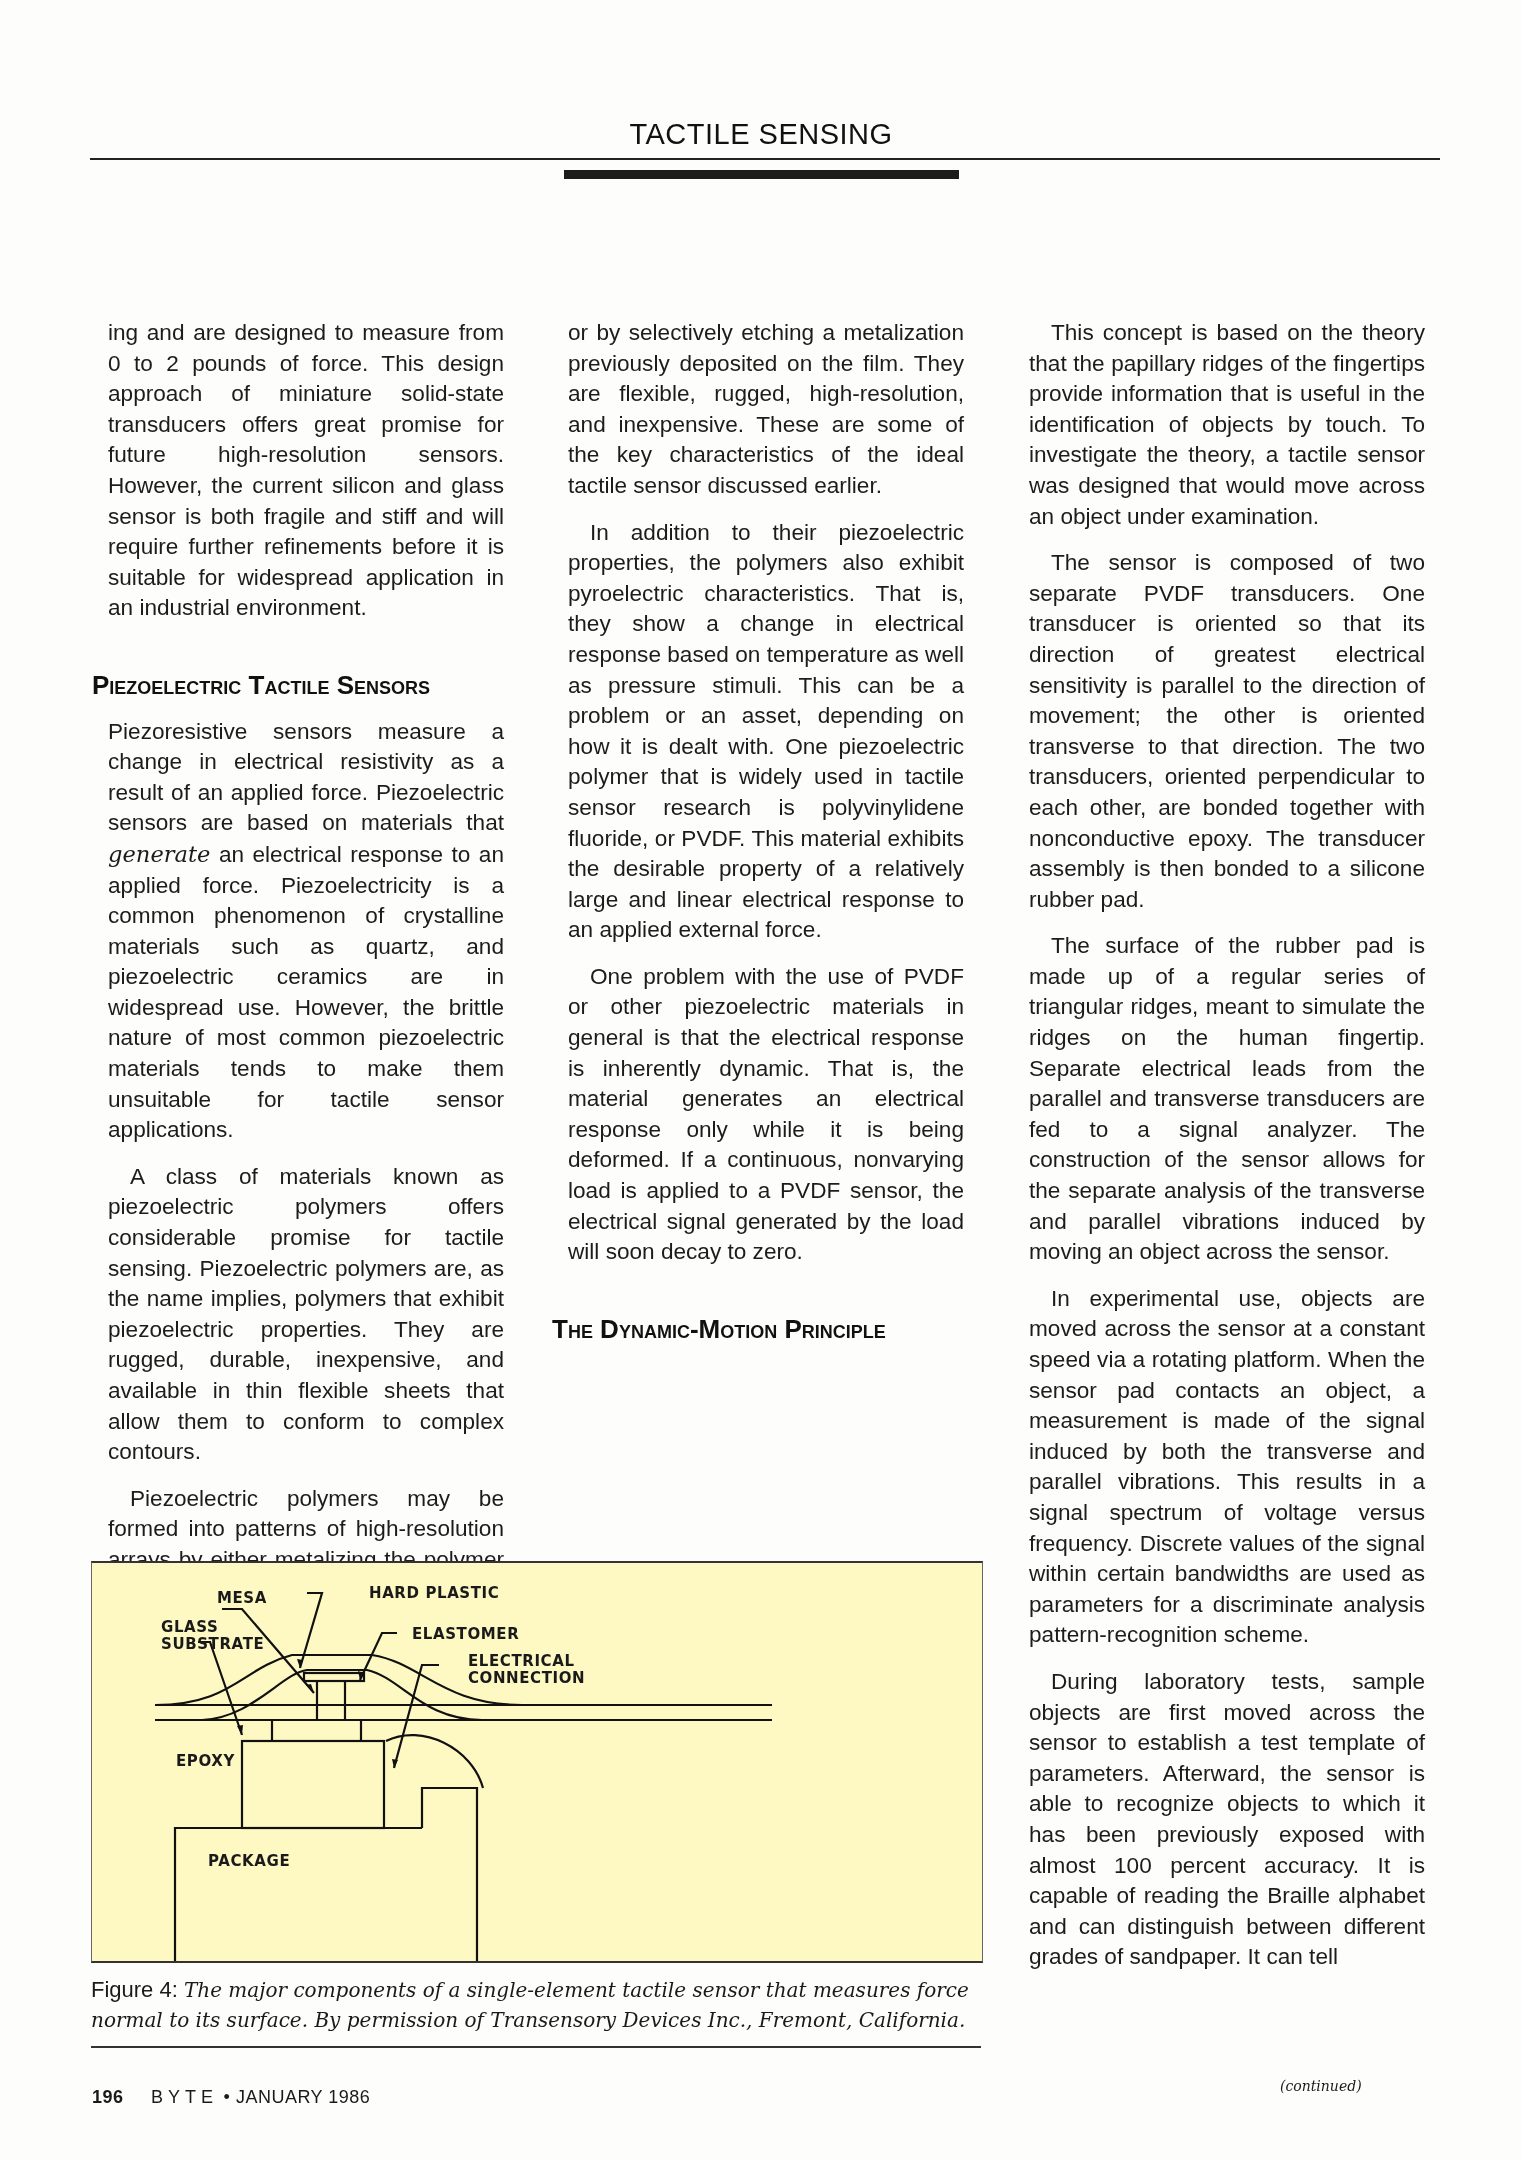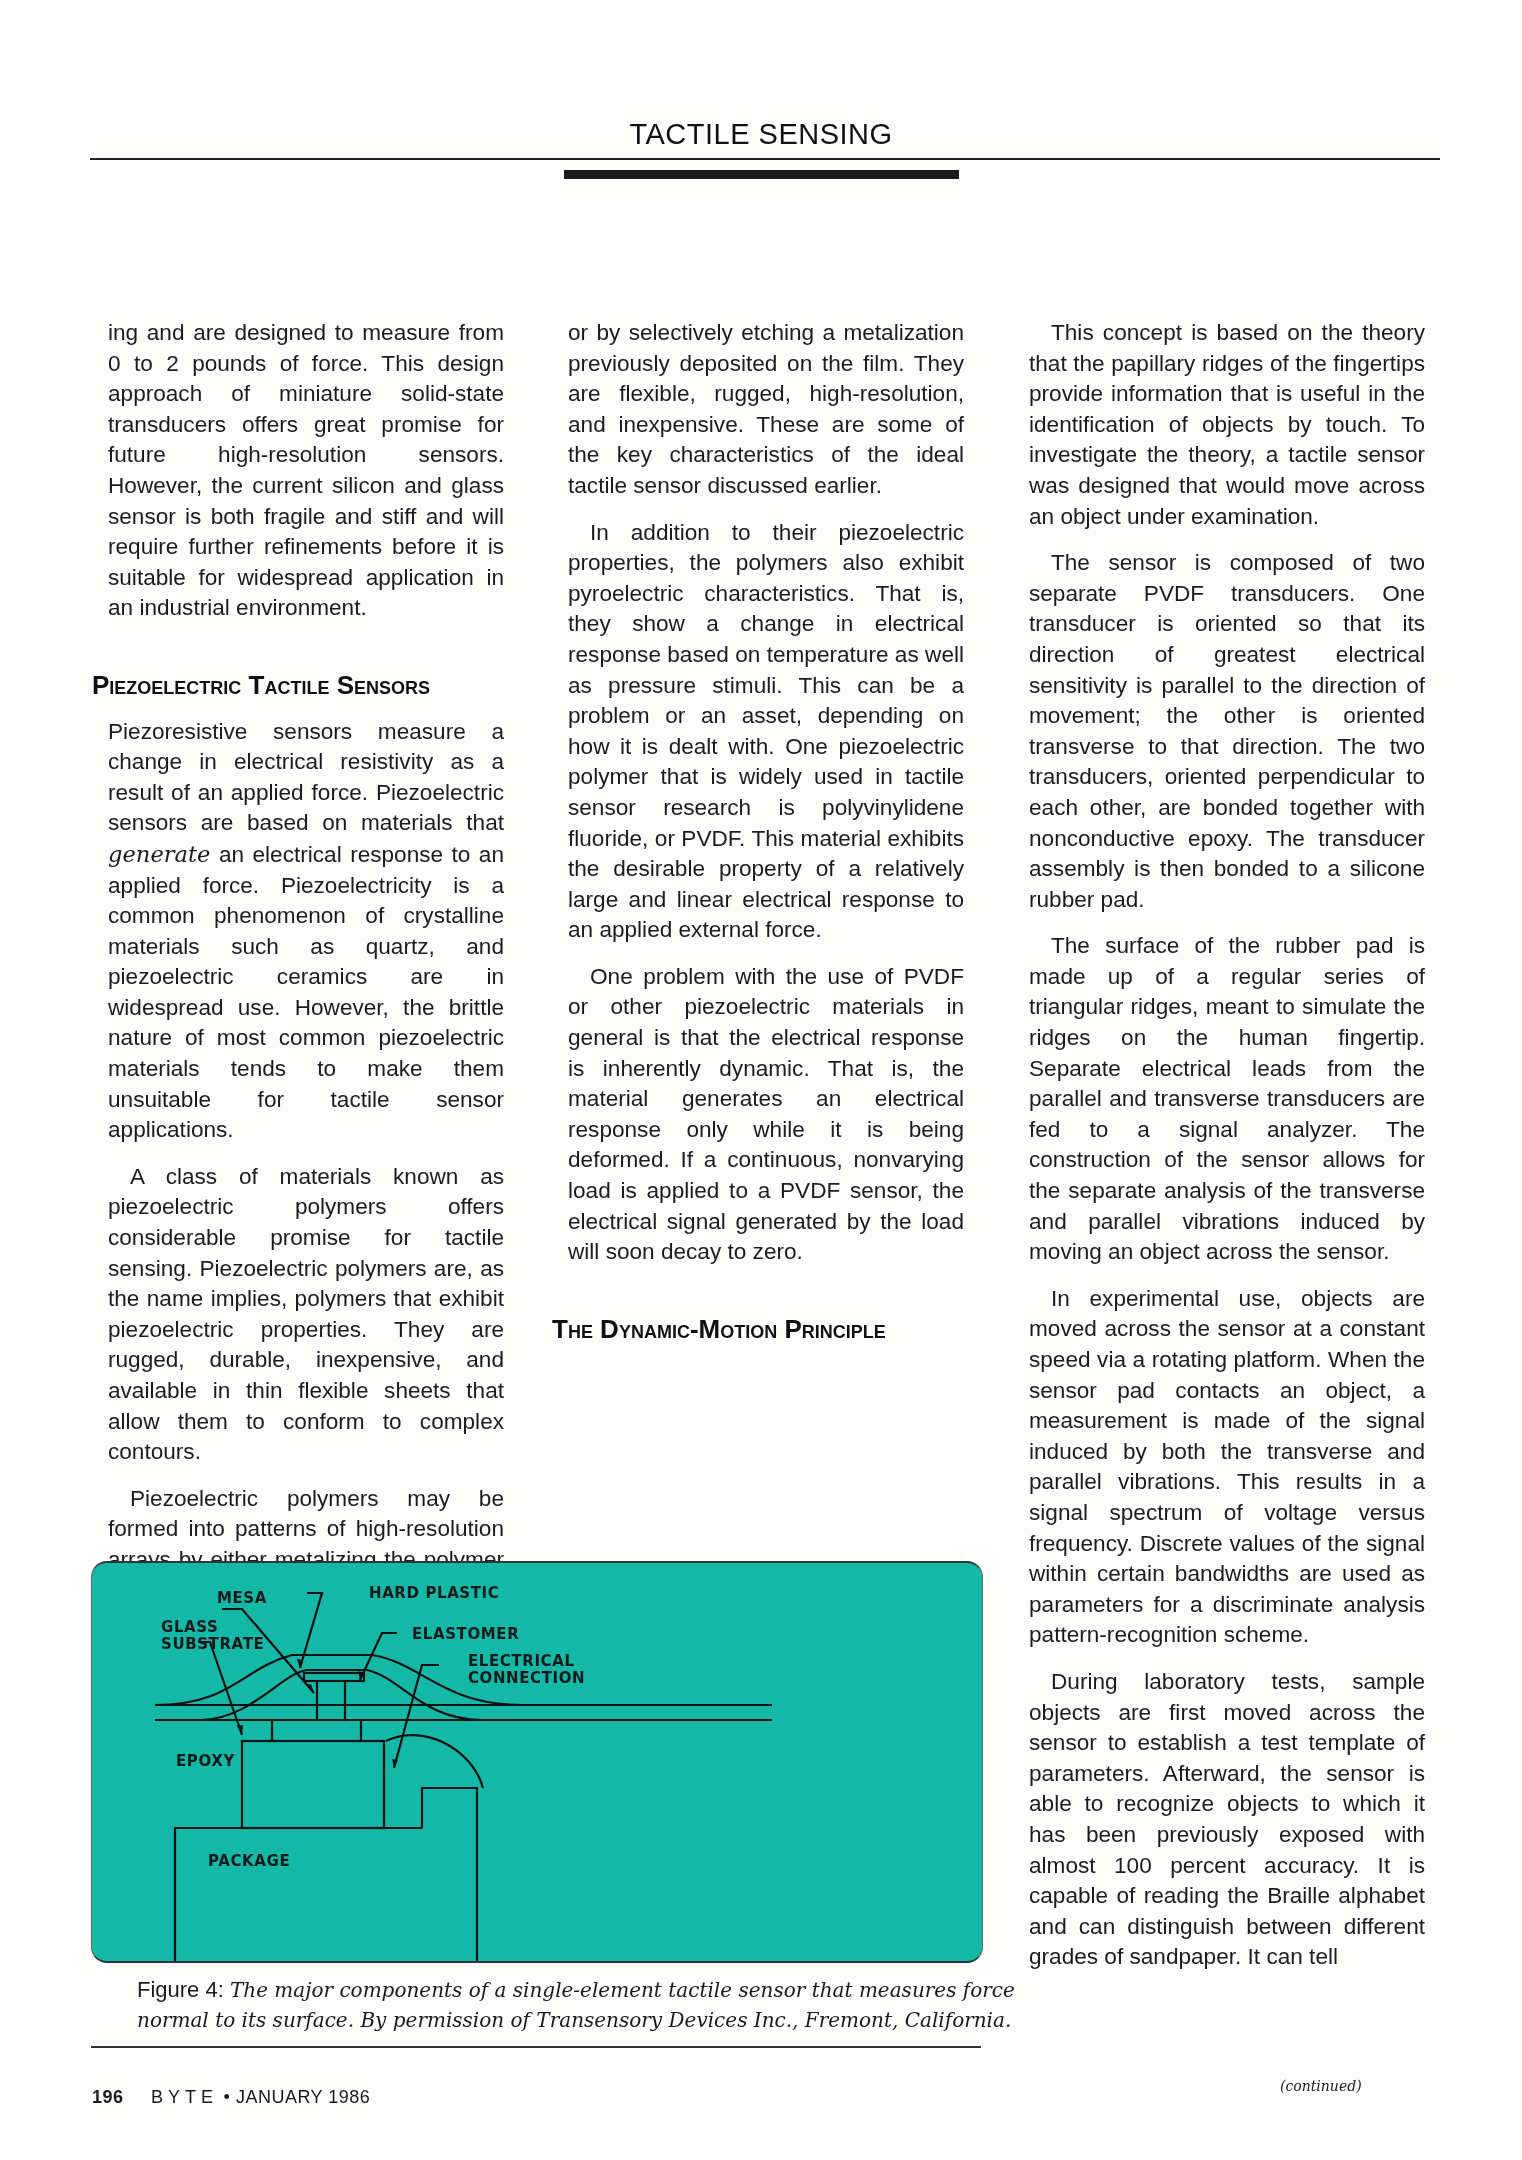--- a/index.html
+++ b/index.html
@@ -26,30 +26,30 @@
   }
   .col .gap { height: 30px; }
   #col1 { left: 92px; top: 302px; }
   #col2 { left: 552px; top: 302px; }
   #col3 { left: 1013px; top: 302px; }
   em { font-family: "DejaVu Serif", serif; font-style: italic; }
 
   .figure {
     position: absolute; left: 91px; top: 1561px; width: 890px; height: 398px;
     border-top: 2px solid #333; border-bottom: 2px solid #333; border-left: 1px solid #666; border-right: 1px solid #666;
-    background: #14b8a6; overflow: hidden; border-radius: 16px;
+    background: #fef9c3; overflow: hidden;
   }
   .figure svg { position: absolute; left: 0; top: 0; }
   .fig-label {
     position: absolute; font-family: "DejaVu Sans", sans-serif; font-weight: bold;
     font-size: 15px; letter-spacing: 0.6px; color: #1a1a1a; line-height: 17px;
   }
   .caption {
     position: absolute; left: 91px; top: 1975px; width: 900px; font-size: 22px; line-height: 30px;
-    font-family: "Liberation Sans", sans-serif; color: #1a1a1a; margin-left: 46px;
+    font-family: "Liberation Sans", sans-serif; color: #1a1a1a;
   }
   .caption .lead { font-style: normal; }
   .caption .body { font-family: "DejaVu Serif", serif; font-style: italic; font-size: 20px; }
   .cap-rule { position: absolute; left: 91px; top: 2046px; width: 890px; height: 2px; background: #333; }
   .folio {
     position: absolute; left: 92px; top: 2087px; font-family: "Liberation Sans", sans-serif;
     font-size: 18px; color: #1a1a1a; letter-spacing: 0.5px;
   }
   .folio .page { font-weight: bold; margin-right: 22px; }
   .folio .mag { letter-spacing: 5px; text-align: right; }

